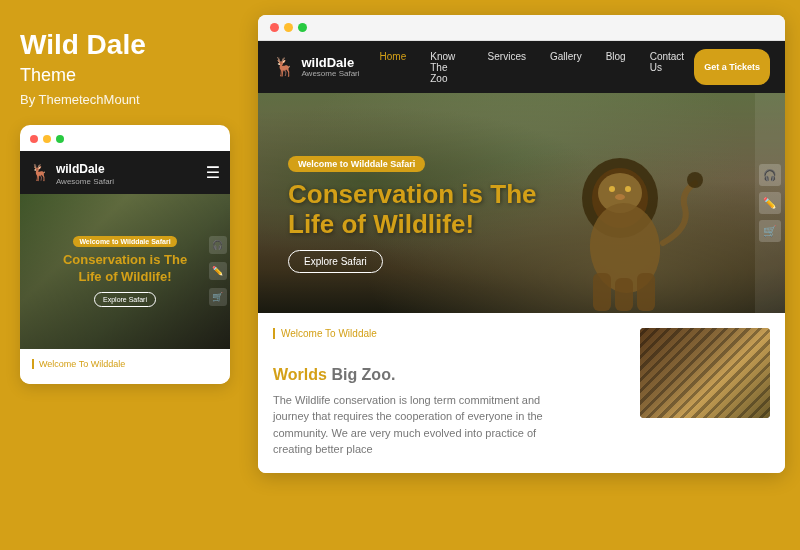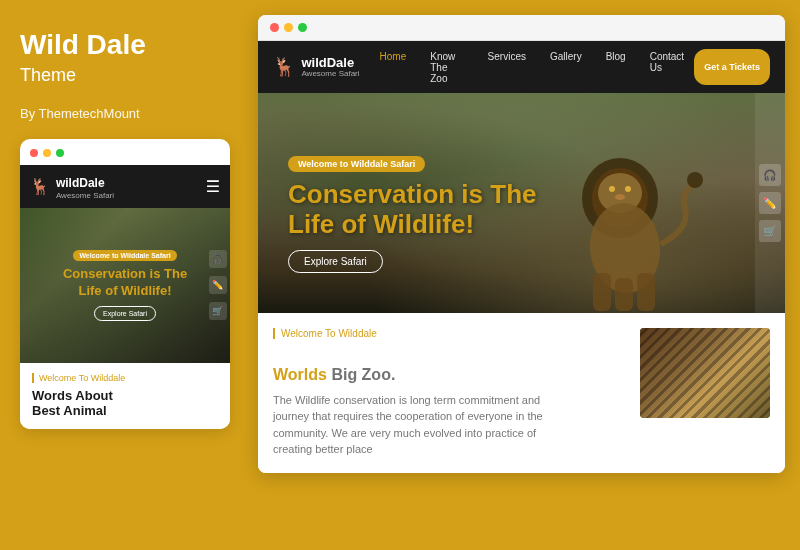--- a/index.html
+++ b/index.html
@@ -25,21 +25,21 @@
       font-size: 28px;
       font-weight: 900;
       color: #fff;
       line-height: 1.1;
       margin-bottom: 4px;
     }
     .left-subtitle {
       font-size: 18px;
       font-weight: 400;
       color: #fff;
-      margin-bottom: 20px;
+      margin-bottom: 6px;
     }
     .left-by {
       font-size: 13px;
       color: #fff;
       opacity: 0.9;
       margin-bottom: 18px;
     }
 
     
     .mobile-mockup {
@@ -456,24 +456,20 @@
       </div>
       <button class="mobile-explore-btn">Explore Safari</button>
       <div class="mobile-sidebar-icons">
         <div class="mobile-sidebar-icon">🎧</div>
         <div class="mobile-sidebar-icon">✏️</div>
         <div class="mobile-sidebar-icon">🛒</div>
       </div>
     </div>
     <div class="mobile-bottom">
       <div class="mobile-welcome">Welcome To Wilddale</div>
-      <div class="mobile-words">
-        <span>Words About</span><br>
-        <span>Best Animal</span>
-      </div>
     </div>
   </div>
 </div>
 
 <div class="right-panel">
   <div class="desktop-mockup">
 
     <div class="desktop-dots">
       <div class="desktop-dot"></div>
       <div class="desktop-dot"></div>

